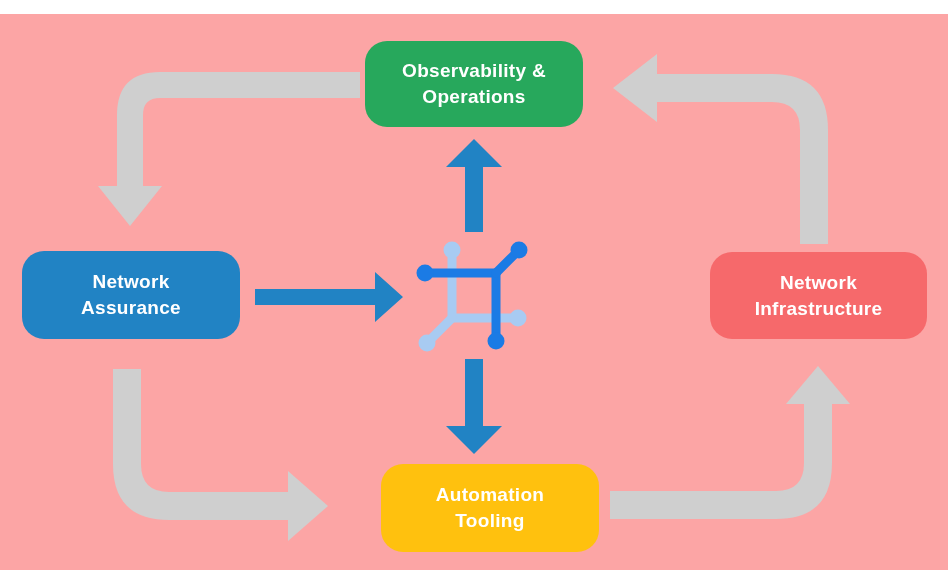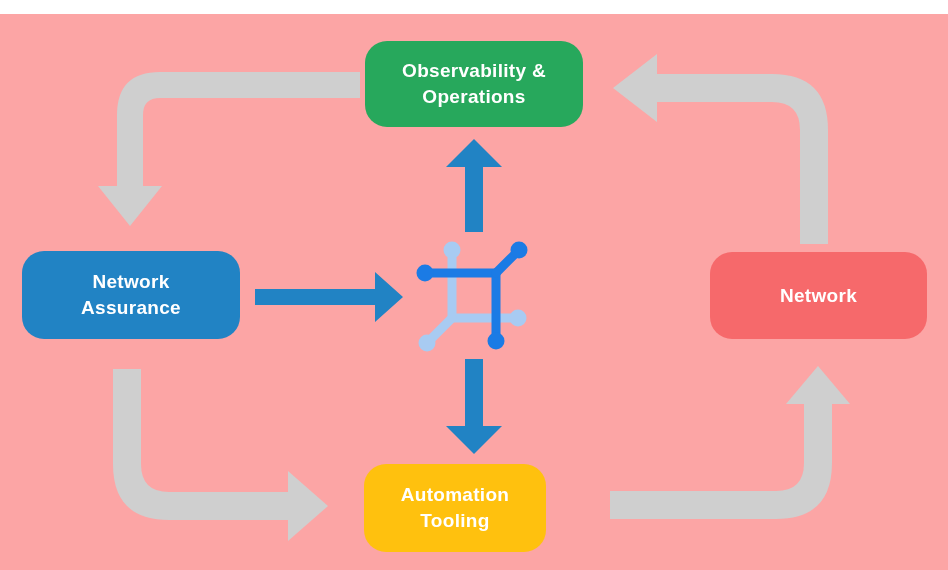--- a/index.html
+++ b/index.html
@@ -76,20 +76,21 @@
     <span>Operations</span>
   </div>
 
   <div class="node" style="left: 22px; top: 237px; width: 218px; height: 88px; background-color: rgb(33, 131, 196);">
     <span>Network</span>
     <span>Assurance</span>
   </div>
 
   <div class="node" style="left: 710px; top: 238px; width: 217px; height: 87px; background-color: rgb(246, 105, 107);">
     <span>Network</span>
+    <span>Infrastructure</span>
   </div>
 
-  <div class="node" style="left: 364px; top: 450px; width: 182px; height: 88px; background-color: rgb(255, 193, 14);">
+  <div class="node" style="left: 381px; top: 450px; width: 218px; height: 88px; background-color: rgb(255, 193, 14);">
     <span>Automation</span>
     <span>Tooling</span>
   </div>
 
 </div>
 
 </body></html>

